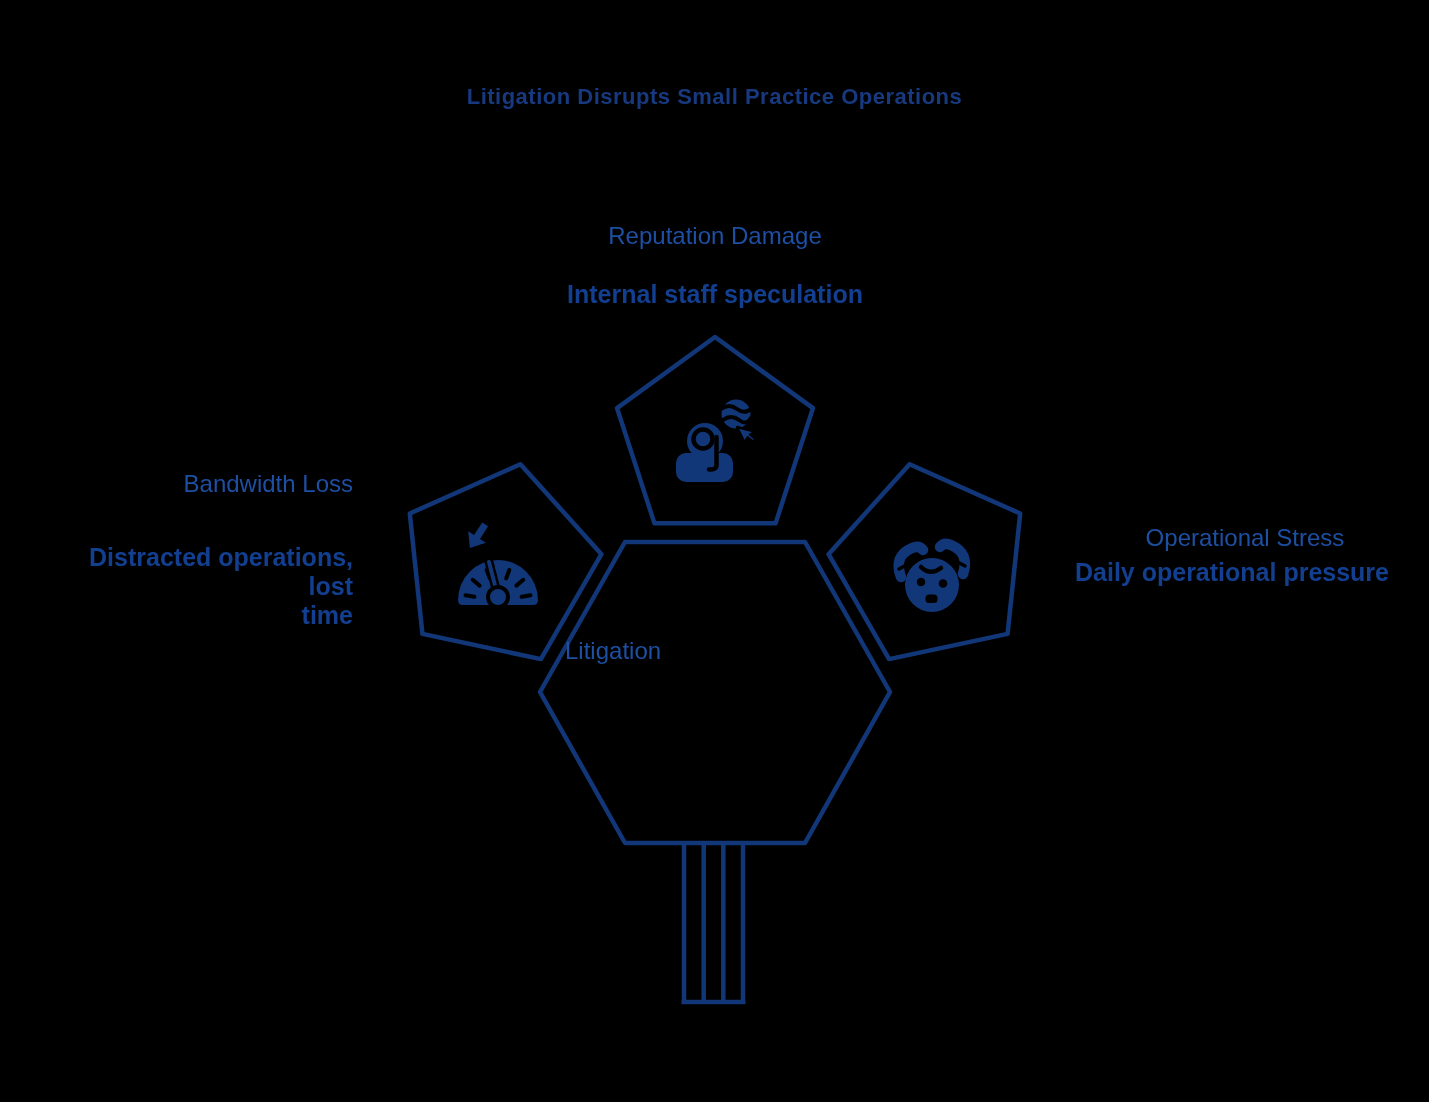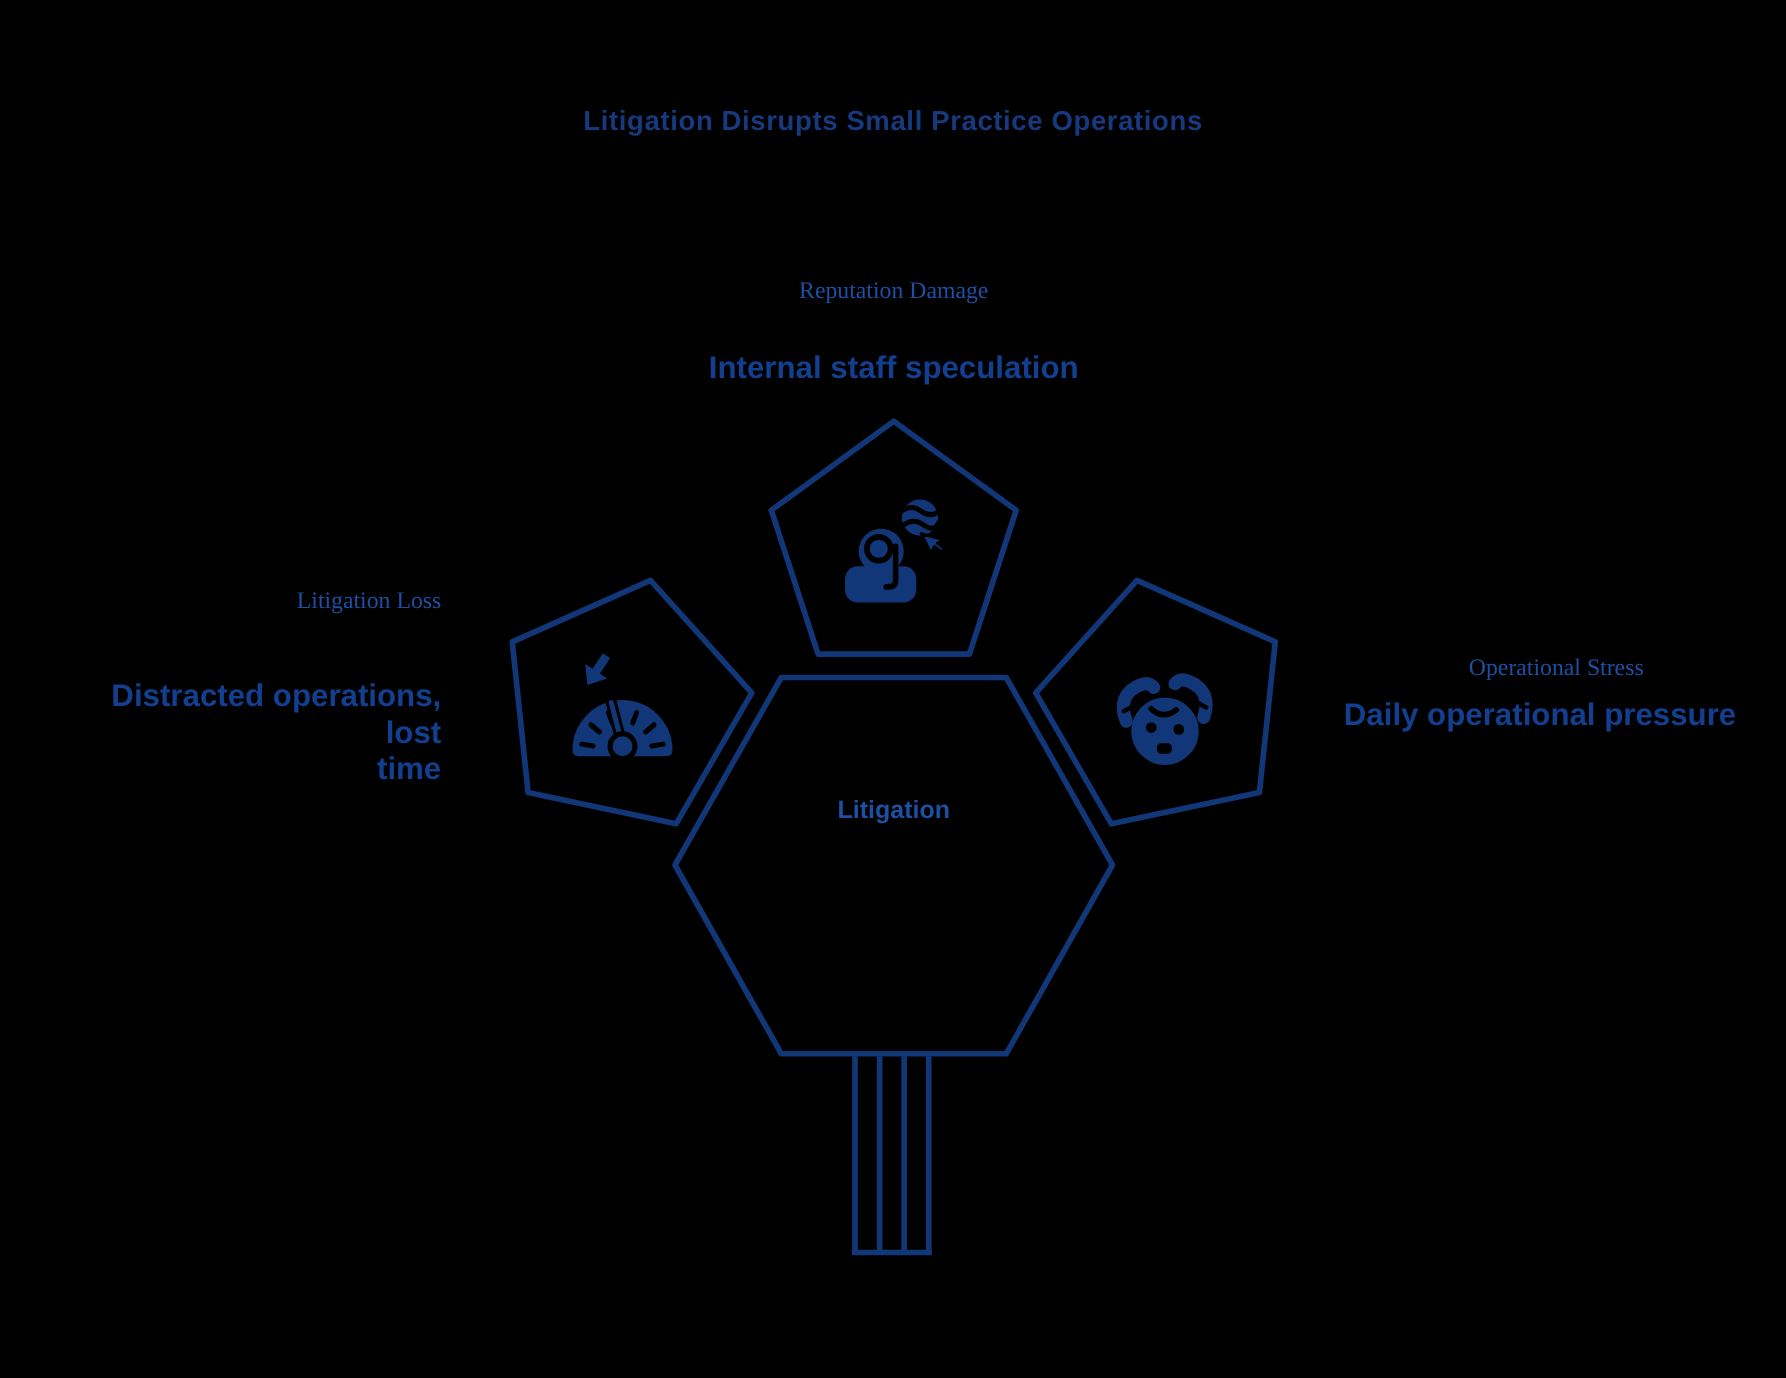--- a/index.html
+++ b/index.html
@@ -14,23 +14,23 @@
   .outline{fill:none;stroke:var(--navy);stroke-width:4.5;stroke-linejoin:round;}
   .fill{fill:var(--navy);}
   .bgfill{fill:var(--bg);}
   .bgstroke{stroke:var(--bg);fill:none;stroke-linecap:round;}
   .navystroke{stroke:var(--navy);fill:none;stroke-linecap:round;}
   .txt{position:absolute;}
   .page-title{
     left:0;top:84px;width:1429px;text-align:center;
     font-size:22px;font-weight:700;color:var(--title);letter-spacing:.5px;
   }
-  .node-heading{font-size:19px;font-weight:500;color:var(--heading);font-family:Liberation Serif, serif;}
+  .node-heading{font-size:24px;font-weight:500;color:var(--heading);}
   .node-sub{font-size:25px;font-weight:700;color:var(--subtext);line-height:29px;white-space:pre-line;}
-  .center-label{left:565px;top:637px;width:300px;text-align:center;font-size:20px;font-weight:700;color:var(--heading);}
+  .center-label{left:565px;top:637px;width:300px;font-size:24px;font-weight:400;color:var(--heading);}
   .center-sub{left:565px;top:696px;width:300px;text-align:center;}
   .rep-heading{left:515px;top:222px;width:400px;text-align:center;}
   .rep-sub{left:515px;top:280px;width:400px;text-align:center;}
   .band-heading{left:63px;top:470px;width:290px;text-align:right;}
   .band-sub{left:63px;top:543px;width:290px;text-align:right;}
   .stress-heading{left:1075px;top:524px;width:340px;text-align:center;}
   .stress-sub{left:1075px;top:558px;width:340px;text-align:left;}
 </style>
 </head>
 <body>
@@ -93,21 +93,21 @@
       <path class="navystroke" d="M963 574 Q970 553 951 545 Q944 542 940 547" stroke-width="10.5"></path>
       <path class="bgstroke" d="M965 566 L952 559" stroke-width="3.5"></path>
     </g>
   </svg>
 
   <div class="txt page-title">Litigation Disrupts Small Practice Operations</div>
 
   <div class="txt node-heading rep-heading">Reputation Damage</div>
   <div class="txt node-sub rep-sub">Internal staff speculation</div>
 
-  <div class="txt node-heading band-heading">Litigation Loss</div>
+  <div class="txt node-heading band-heading">Bandwidth Loss</div>
   <div class="txt node-sub band-sub">Distracted operations, lost
 time</div>
 
   <div class="txt node-heading stress-heading">Operational Stress</div>
   <div class="txt node-sub stress-sub">Daily operational pressure</div>
 
   <div class="txt center-label">Litigation</div>
 
 </div>
 

